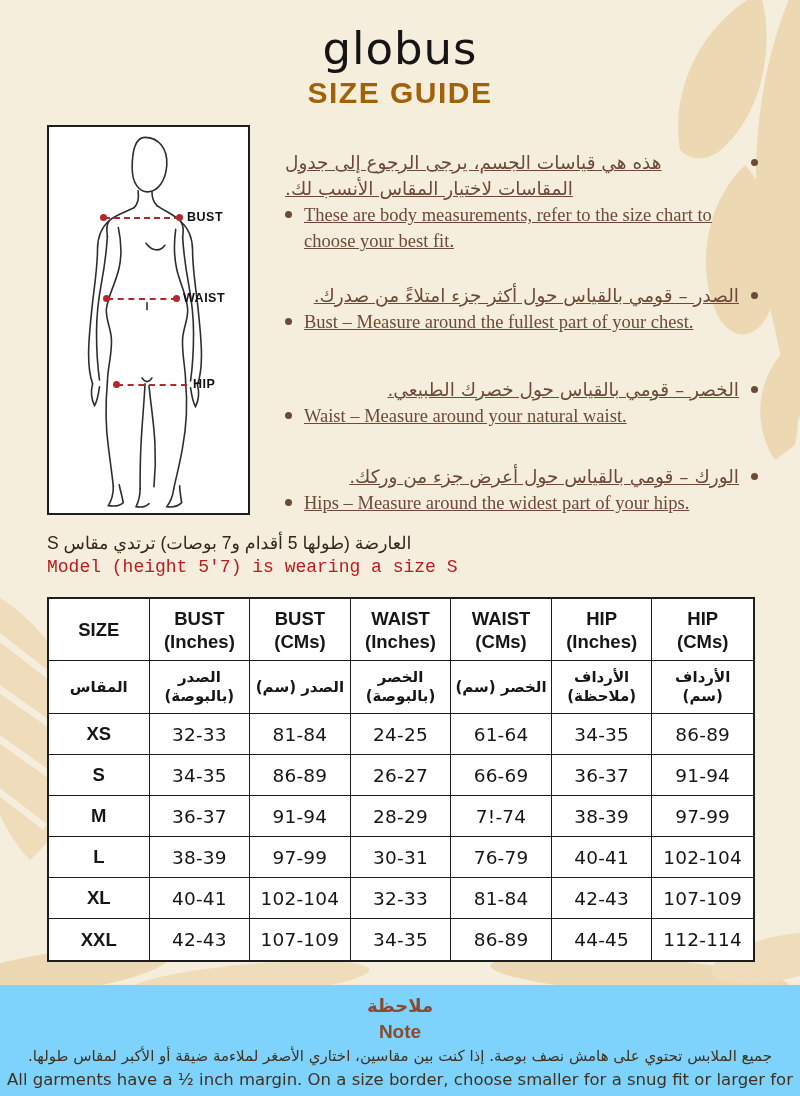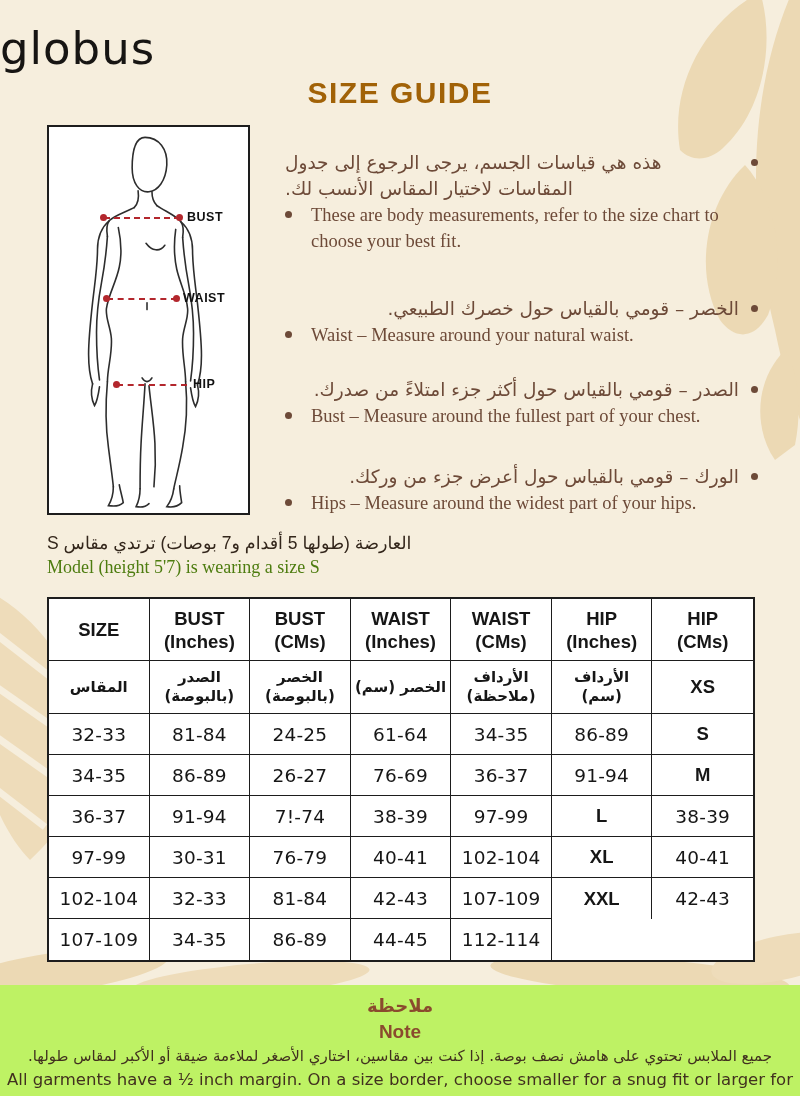--- a/index.html
+++ b/index.html
@@ -6,71 +6,71 @@
   body{background:#d8d2c4;font-family:"Liberation Sans",sans-serif;}
   .page{position:relative;width:800px;height:1096px;margin:0 auto;background:#f6eedd;overflow:hidden;}
 
   
   .decor{position:absolute;z-index:0;}
   .decor svg{display:block;}
 
   .content{position:relative;z-index:1;}
 
   
-  .brand{position:absolute;top:22px;left:0;width:100%;
+  .brand{position:absolute;top:22px;left:0;width:100%;text-align:center;
          font-family:"DejaVu Sans",sans-serif;font-size:45px;font-weight:400;
          letter-spacing:1px;color:#171513;}
   .title{position:absolute;top:76px;left:0;width:100%;text-align:center;
          font-size:30px;font-weight:700;letter-spacing:1.5px;color:#a16207;}
 
   
   .figure-box{position:absolute;left:47px;top:125px;width:203px;height:390px;
               background:#ffffff;border:2.5px solid #1d1d1d;box-sizing:border-box;}
   .figure-box svg{position:absolute;left:0;top:0;}
   .mline{position:absolute;border-top:2.5px dashed #b3272d;height:0;}
   .mdot{position:absolute;width:7px;height:7px;border-radius:50%;background:#b3272d;}
   .mlabel{position:absolute;font-size:12.5px;font-weight:700;color:#111;letter-spacing:.5px;}
 
   
   .bullets{position:absolute;left:285px;top:150px;width:473px;}
   .group{margin-bottom:29px;}
   .bi{display:flex;align-items:flex-start;}
   .dot{flex:0 0 7px;width:7px;height:7px;border-radius:50%;background:#6d4a38;margin-top:9px;}
   .bi.en .dot{margin-right:12px;}
   .bi.ar .dot{margin-left:12px;order:2;}
-  .btext{flex:1;white-space:pre-line;}
+  .btext{flex:1;white-space:pre-line;text-decoration:underline;}
   .artext{direction:rtl;font-family:"DejaVu Sans",sans-serif;font-size:18.5px;
           line-height:26px;color:#6d4a38;}
   .artext.al{text-align:left;}
   .artext.ar-r{text-align:right;}
-  .entext{font-family:"Liberation Serif",serif;font-size:18.5px;line-height:26px;color:#6d4a38;margin-left:7px;}
+  .entext{font-family:"Liberation Serif",serif;font-size:18.5px;line-height:26px;color:#6d4a38;}
 
   
   .model{position:absolute;left:47px;top:531px;}
   .model .ar{direction:rtl;text-align:left;font-family:Liberation Sans, sans-serif;
              font-size:17.5px;color:#33261b;line-height:24px;}
-  .model .en{font-family:Liberation Serif, serif;font-size:18px;color:#4d7c0f;line-height:24px;}
+  .model .en{font-family:Liberation Mono, monospace;font-size:18px;color:#b91c1c;line-height:24px;}
 
   
   .size-table{position:absolute;left:47px;top:597px;width:708px;
               display:grid;grid-template-columns:repeat(7,1fr);
               grid-template-rows:62px 53px repeat(6,41px);
               background:#fff;border:2px solid #1d1d1d;box-sizing:border-box;}
   .cell{border-right:1.8px solid #1d1d1d;border-bottom:1.8px solid #1d1d1d;
         display:flex;align-items:center;justify-content:center;text-align:center;
         color:#161616;background:#fff;box-sizing:border-box;white-space:pre-line;}
   .cell:nth-child(7n){border-right:none;}
   .cell.lastrow{border-bottom:none;}
   .hen{font-size:18.5px;font-weight:700;line-height:23px;font-family:"Liberation Sans",sans-serif;}
   .har{font-size:15px;font-weight:700;line-height:19px;direction:rtl;font-family:"DejaVu Sans",sans-serif;}
   .szc{font-size:18.5px;font-weight:700;}
   .val{font-size:18.5px;font-weight:500;font-family:"DejaVu Sans",sans-serif;letter-spacing:.2px;}
 
   
-  .note-band{position:absolute;left:0;top:985px;width:800px;height:111px;background:#bef264;z-index:1;}
+  .note-band{position:absolute;left:0;top:985px;width:800px;height:111px;background:#7dd3fc;z-index:1;}
   .note-title-ar{margin-top:8px;text-align:center;direction:rtl;font-family:"DejaVu Sans",sans-serif;
                  font-size:18px;font-weight:700;color:#8a4a2e;line-height:26px;}
   .note-title-en{text-align:center;font-size:19px;font-weight:700;color:#8a4a2e;line-height:26px;}
   .note-body-ar{text-align:center;direction:rtl;font-family:"DejaVu Sans",sans-serif;
                 font-size:15px;color:#41301f;line-height:23px;}
   .note-body-en{text-align:center;font-family:"DejaVu Sans",sans-serif;
                 font-size:16.5px;color:#41301f;line-height:23px;}
 </style>
 </head>
 <body>
@@ -162,39 +162,39 @@
           <div class="btext artext al">هذه هي قياسات الجسم، يرجى الرجوع إلى جدول المقاسات لاختيار المقاس الأنسب لك.</div>
           <span class="dot"></span>
         </div>
         <div class="bi en">
           <span class="dot"></span>
           <div class="btext entext">These are body measurements, refer to the size chart to
 choose your best fit.</div>
         </div>
       </div>
 
+      <div class="group">
+        <div class="bi ar">
+          <div class="btext artext ar-r">الصدر – قومي بالقياس حول أكثر جزء امتلاءً من صدرك.</div>
+          <span class="dot"></span>
+        </div>
+        <div class="bi en">
+          <span class="dot"></span>
+          <div class="btext entext">Bust – Measure around the fullest part of your chest.</div>
+        </div>
+      </div>
+
       <div class="group" style="margin-top:42px;">
         <div class="bi ar">
           <div class="btext artext ar-r">الخصر – قومي بالقياس حول خصرك الطبيعي.</div>
           <span class="dot"></span>
         </div>
         <div class="bi en">
           <span class="dot"></span>
           <div class="btext entext">Waist – Measure around your natural waist.</div>
-        </div>
-      </div>
-
-      <div class="group">
-        <div class="bi ar">
-          <div class="btext artext ar-r">الصدر – قومي بالقياس حول أكثر جزء امتلاءً من صدرك.</div>
-          <span class="dot"></span>
-        </div>
-        <div class="bi en">
-          <span class="dot"></span>
-          <div class="btext entext">Bust – Measure around the fullest part of your chest.</div>
         </div>
       </div>
 
       <div class="group" style="margin-top:35px;">
         <div class="bi ar">
           <div class="btext artext ar-r">الورك – قومي بالقياس حول أعرض جزء من وركك.</div>
           <span class="dot"></span>
         </div>
         <div class="bi en">
           <span class="dot"></span>
@@ -220,46 +220,48 @@
       <div class="cell hen">WAIST
 (CMs)</div>
       <div class="cell hen">HIP
 (Inches)</div>
       <div class="cell hen">HIP
 (CMs)</div>
 
       <div class="cell har">المقاس</div>
       <div class="cell har">الصدر
 (بالبوصة)</div>
+      <div class="cell har">الصدر (سم)</div>
       <div class="cell har">الخصر
 (بالبوصة)</div>
       <div class="cell har">الخصر (سم)</div>
       <div class="cell har">الأرداف
 (ملاحظة)</div>
       <div class="cell har">الأرداف (سم)</div>
 
       <div class="cell szc">XS</div>
       <div class="cell val">32-33</div>
       <div class="cell val">81-84</div>
       <div class="cell val">24-25</div>
       <div class="cell val">61-64</div>
       <div class="cell val">34-35</div>
       <div class="cell val">86-89</div>
 
       <div class="cell szc">S</div>
       <div class="cell val">34-35</div>
       <div class="cell val">86-89</div>
       <div class="cell val">26-27</div>
-      <div class="cell val">76-69</div>
+      <div class="cell val">66-69</div>
       <div class="cell val">36-37</div>
       <div class="cell val">91-94</div>
 
       <div class="cell szc">M</div>
       <div class="cell val">36-37</div>
       <div class="cell val">91-94</div>
+      <div class="cell val">28-29</div>
       <div class="cell val">7!-74</div>
       <div class="cell val">38-39</div>
       <div class="cell val">97-99</div>
 
       <div class="cell szc">L</div>
       <div class="cell val">38-39</div>
       <div class="cell val">97-99</div>
       <div class="cell val">30-31</div>
       <div class="cell val">76-79</div>
       <div class="cell val">40-41</div>

